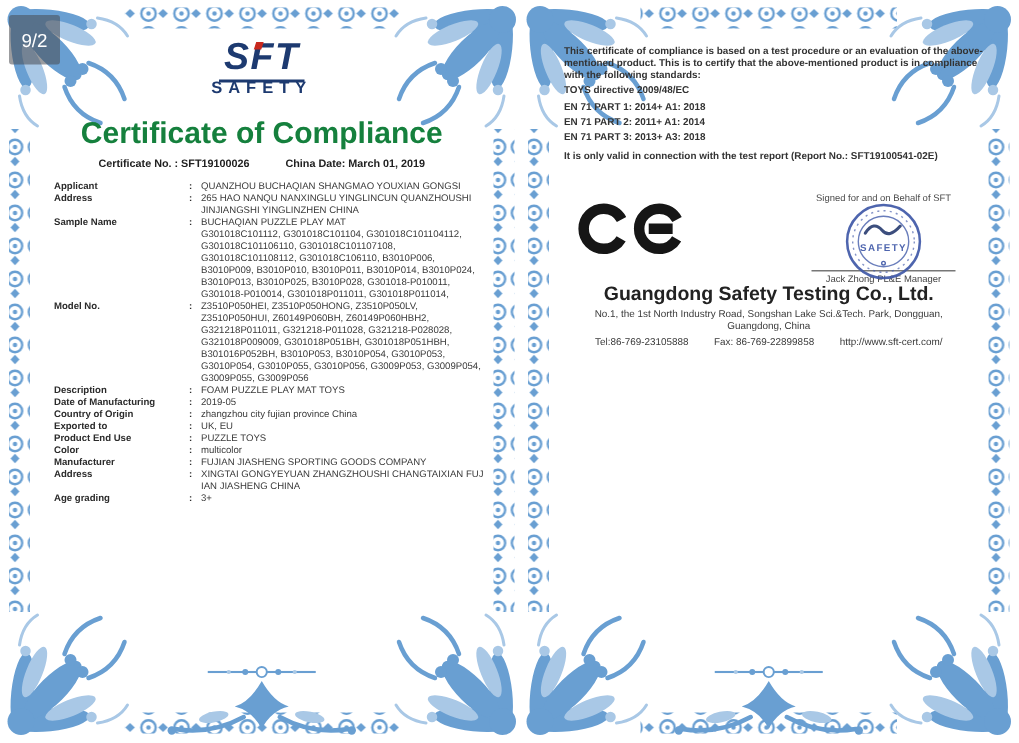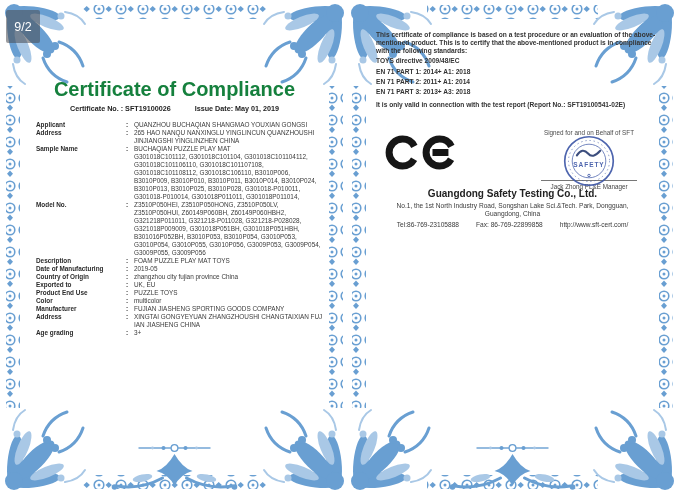--- a/index.html
+++ b/index.html
@@ -52,21 +52,21 @@
   .cel{stroke:#161616;stroke-width:11;}
   .sign-block{position:absolute;top:127px;right:12px;width:150px;text-align:center;color:#4a4a4a;}
   .signed-label{font-size:6.3px;}
   .stamp{width:56px;height:56px;display:block;margin:-3px auto -9px;opacity:.92;}
   .stamp-ring{fill:none;stroke:var(--stamp-blue);}
   .stamp-text{fill:var(--stamp-blue);font-size:7px;font-weight:700;letter-spacing:1px;}
   .stamp-sig{fill:none;stroke:#2c3f73;stroke-width:2.2;stroke-linecap:round;}
   .sig-line{width:96px;margin:0 auto;border-top:1px solid #777;}
   .signer{font-size:6.3px;margin-top:1.5px;color:#444;}
   .company-block{position:absolute;top:186px;left:8px;right:8px;text-align:center;}
-  .company{font-size:10px;font-weight:700;color:#222;}
+  .company{font-size:13px;font-weight:700;color:#222;}
   .company-addr{font-size:6.6px;line-height:8.4px;margin:2.5px 30px 0;color:var(--ink);}
   .contact-row{display:flex;justify-content:center;gap:17px;font-size:6.6px;margin-top:2.5px;color:var(--ink);}
 
   
   .badge{position:absolute;left:6px;top:10px;width:34px;height:33px;background:rgba(72,74,80,.55);
          border-radius:2px;color:#fff;font-size:12.5px;display:flex;align-items:center;justify-content:center;}
 </style>
 </head>
 <body>
 
@@ -127,26 +127,33 @@
       <rect x="3" y="84" width="14" height="322" fill="url(#pv)"></rect>
       <rect x="326" y="84" width="14" height="322" fill="url(#pv)"></rect>
       <use href="#corner"></use>
       <use href="#corner" transform="translate(343,0) scale(-1,1)"></use>
       <use href="#corner" transform="translate(0,490) scale(1,-1)"></use>
       <use href="#corner" transform="translate(343,490) scale(-1,-1)"></use>
       <use href="#divider" transform="translate(171.5,446)"></use>
       <use href="#crest" transform="translate(171.5,478)"></use>
     </svg>
 
+    <div class="logo">
+      <div class="logo-word">
+        <span class="logo-text">SFT</span>
+        <span class="logo-dot"></span>
+      </div>
+      <div class="logo-tag">SAFETY</div>
+    </div>
 
     <div class="title">Certificate of Compliance</div>
 
     <div class="certline">
       <span><span>Certificate No. :</span> <span>SFT19100026</span></span>
-      <span><span>Issue Date:</span> <span>May 01, 2019</span></span>
+      <span><span>China Date:</span> <span>March 01, 2019</span></span>
     </div>
 
     <div class="fields">
       <div class="frow">
           <span class="fl">Applicant</span>
           <span class="fc">:</span>
           <span class="fv">QUANZHOU BUCHAQIAN SHANGMAO YOUXIAN GONGSI</span>
         </div>
       <div class="frow">
           <span class="fl">Address</span>

